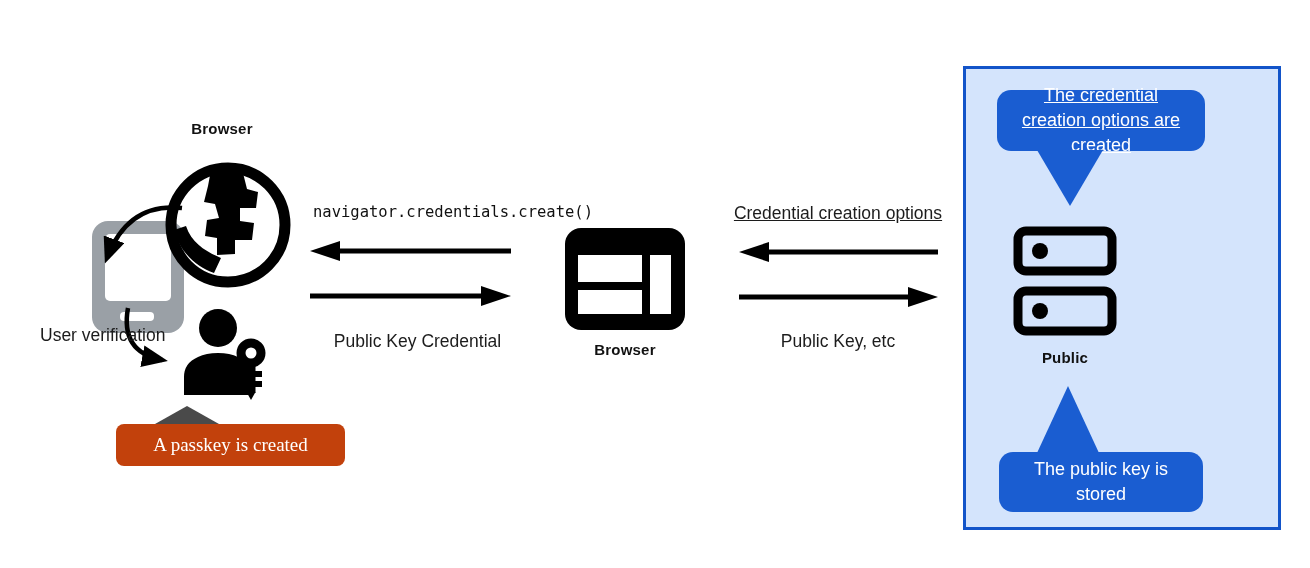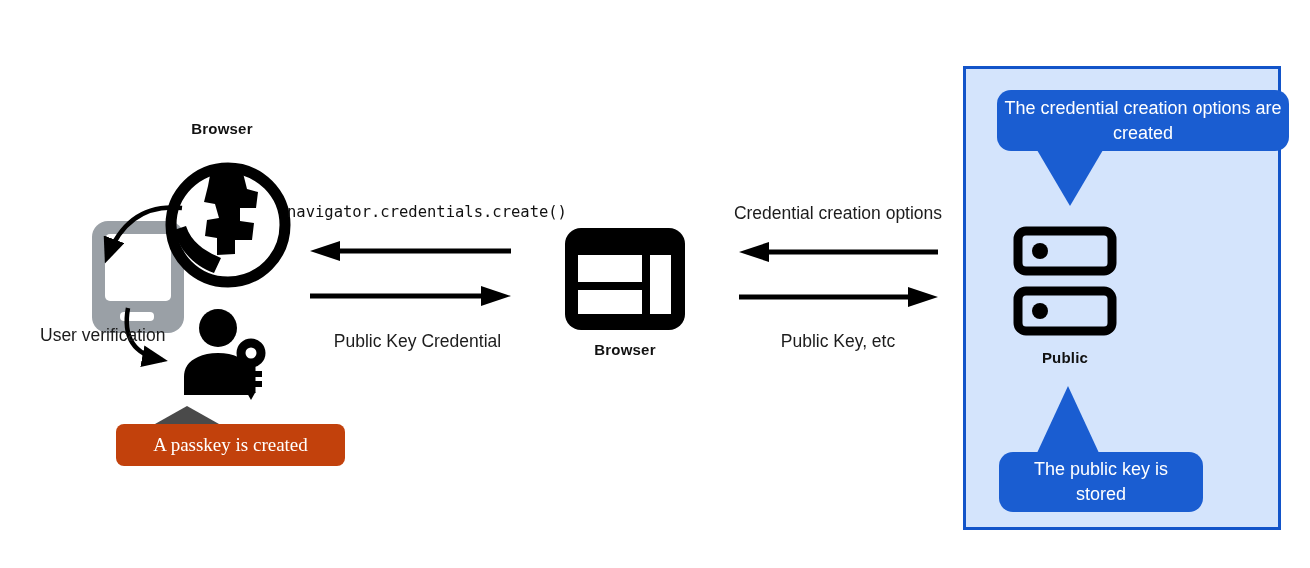--- a/index.html
+++ b/index.html
@@ -3,21 +3,21 @@
 <meta charset="utf-8">
 <style>
   html,body { margin:0; padding:0; background:#ffffff; }
   .canvas {
     position:relative; width:1310px; height:568px; background:#ffffff;
     font-family:"Liberation Sans", sans-serif; color:#1a1a1a; overflow:hidden;
   }
   .abs { position:absolute; }
   .node-label { font-weight:bold; font-size:15px; text-align:center; color:#111; letter-spacing:.2px; }
   .flow-label { font-size:17.5px; text-align:center; color:#1c1c1c; }
-  .code-label { font-family:"DejaVu Sans Mono","Liberation Mono",monospace; font-size:15.5px; text-align:left; color:#111; }
+  .code-label { font-family:"DejaVu Sans Mono","Liberation Mono",monospace; font-size:15.5px; text-align:right; color:#111; }
   .callout { color:#ffffff; text-align:center; }
   .callout-gray { background:#c2410c; font-size:19px; line-height:42px; border-radius:8px;font-family:Liberation Serif, serif; }
   .callout-blue { background:#1a5dd1; font-size:18px; line-height:25px; border-radius:14px;
                   display:flex; align-items:center; justify-content:center; }
   .tail-up-gray  { width:0; height:0; border-left:32px solid transparent; border-right:32px solid transparent; border-bottom:18px solid #4a4a4a; }
   .tail-down-blue{ width:0; height:0; border-left:33px solid transparent; border-right:33px solid transparent; border-top:56px solid #1a5dd1; }
   .tail-up-blue  { width:0; height:0; border-left:31px solid transparent; border-right:31px solid transparent; border-bottom:67px solid #1a5dd1; }
   .backend-box { background:#d4e4fc; border:3px solid #1254c9; box-sizing:border-box; }
   svg { display:block; }
 </style>
@@ -79,37 +79,37 @@
   <div class="abs flow-label" style="left:315px; top:331px; width:205px;">Public Key Credential</div>
 
   <svg class="abs" style="left:565px; top:228px;" width="120" height="102" viewBox="0 0 120 102" aria-hidden="true">
     <rect x="0" y="0" width="120" height="102" rx="16" fill="#000"></rect>
     <rect x="13" y="27" width="64" height="27" fill="#ffffff"></rect>
     <rect x="13" y="62" width="64" height="24" fill="#ffffff"></rect>
     <rect x="85" y="27" width="21" height="59" fill="#ffffff"></rect>
   </svg>
   <div class="abs node-label" style="left:565px; top:341px; width:120px;">Browser</div>
 
-  <div class="abs flow-label" style="left:712px; top:203px; width:252px;">Credential creation options</div>
+  <div class="abs flow-label" style="left:712px; top:203px; width:252px;text-decoration:underline;">Credential creation options</div>
 
   <svg class="abs" style="left:737px; top:240px;" width="203" height="24" viewBox="0 0 203 24" aria-hidden="true">
     <polygon points="2,12 32,2 32,22" fill="#000"></polygon>
     <rect x="30" y="9.5" width="171" height="5" fill="#000"></rect>
   </svg>
 
   <svg class="abs" style="left:737px; top:285px;" width="203" height="24" viewBox="0 0 203 24" aria-hidden="true">
     <rect x="2" y="9.5" width="171" height="5" fill="#000"></rect>
     <polygon points="201,12 171,2 171,22" fill="#000"></polygon>
   </svg>
 
   <div class="abs flow-label" style="left:760px; top:331px; width:156px;">Public Key, etc</div>
 
   <div class="abs backend-box" style="left:963px; top:66px; width:318px; height:464px;"></div>
 
-  <div class="abs callout callout-blue" style="left:997px; top:90px; width:292px; height:61px; padding:0 0; box-sizing:border-box;">The credential creation options are created</div>
+  <div class="abs callout callout-blue" style="left:997px; top:90px; width:208px; height:61px; padding:0 16px; box-sizing:border-box;text-decoration:underline;">The credential creation options are created</div>
   <div class="abs tail-down-blue" style="left:1037px; top:150px;"></div>
 
   <svg class="abs" style="left:1013px; top:226px;" width="104" height="110" viewBox="0 0 104 110" aria-hidden="true">
     <rect x="5" y="5" width="94" height="40" rx="8" fill="none" stroke="#000" stroke-width="9"></rect>
     <circle cx="27" cy="25" r="8" fill="#000"></circle>
     <rect x="5" y="65" width="94" height="40" rx="8" fill="none" stroke="#000" stroke-width="9"></rect>
     <circle cx="27" cy="85" r="8" fill="#000"></circle>
   </svg>
   <div class="abs node-label" style="left:1015px; top:349px; width:100px;">Public</div>
 

